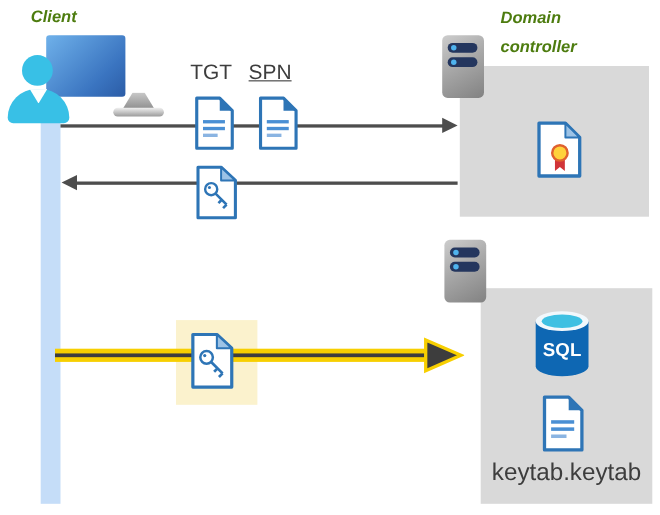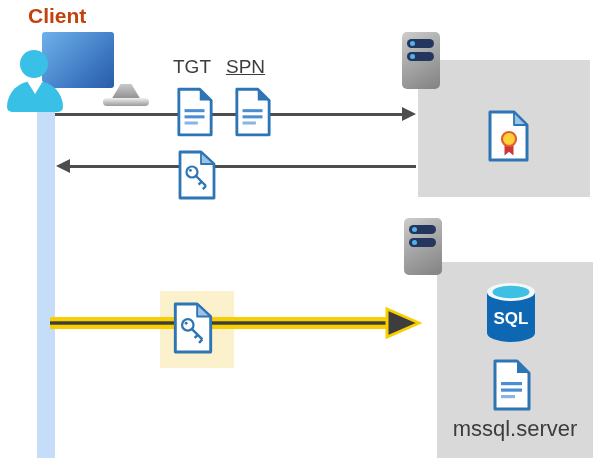--- a/index.html
+++ b/index.html
@@ -1,21 +1,21 @@
 <!DOCTYPE html>
 <html><head>
 <meta charset="utf-8">
 <style>
   html,body{margin:0;padding:0;background:#fff;}
   .canvas{position:relative;width:600px;height:468px;background:#ffffff;overflow:hidden;
           font-family:"Liberation Sans",sans-serif;}
   .abs{position:absolute;}
 
   
-  .title{font-weight:bold;font-size:21px;color:#c2410c;line-height:26px;}
+  .title{font-weight:bold;font-size:15px;color:#4d7c0f;line-height:26px;font-style:italic;}
   .small-label{font-size:19px;color:#3d3d3d;text-align:left;}
   .file-label{font-size:22px;color:#3d3d3d;text-align:center;}
 
   
   .monitor-screen{left:42px;top:32px;width:72px;height:56px;border-radius:3px;
     background:linear-gradient(135deg,#6fb1ea 0%,#3a74c0 70%,#2b5ca6 100%);}
   .monitor-stand{left:111px;top:84px;width:30px;height:16px;
     clip-path:polygon(32% 0,68% 0,100% 100%,0% 100%);
     background:linear-gradient(180deg,#c9c9c9,#8b8b8b);}
   .monitor-base{left:103px;top:98px;width:46px;height:8px;border-radius:4px;
@@ -115,20 +115,24 @@
   <div class="abs monitor-screen"></div>
   <div class="abs person-body"></div>
   <div class="abs person-collar"></div>
   <div class="abs person-head"></div>
 
   <div class="abs panel panel-dc"></div>
   <div class="abs server server-dc">
     <div class="pill pill-1"></div>
     <div class="pill pill-2"></div>
   </div>
+  <div class="abs title" style="left:455px;top:4px;">
+    <div>Domain</div>
+    <div>controller</div>
+  </div>
   <svg class="abs" style="left:487px;top:110px;" width="43" height="53" viewBox="0 0 43 53">
     <path d="M3 2 H27 L40 15 V50 H3 Z" fill="#ffffff" stroke="#2e75b6" stroke-width="3" stroke-linejoin="round"></path>
     <path d="M27 2 V15 H40 Z" fill="#9dc3e6" stroke="#2e75b6" stroke-width="1.8" stroke-linejoin="round"></path>
     <path d="M17.5 30 L26.5 30 L26.5 45.5 L22 41.8 L17.5 45.5 Z" fill="#d13438"></path>
     <circle cx="22" cy="29" r="7" fill="#ffd23b" stroke="#e0612e" stroke-width="2.2"></circle>
   </svg>
 
   <div class="abs panel panel-linux"></div>
   <div class="abs server server-linux">
     <div class="pill pill-1"></div>
@@ -143,15 +147,15 @@
   </svg>
 
   <svg class="abs" style="left:492px;top:359px;" width="40" height="52" viewBox="0 0 40 52">
     <path d="M3 2 H25 L37 14 V50 H3 Z" fill="#ffffff" stroke="#2e75b6" stroke-width="3" stroke-linejoin="round"></path>
     <path d="M25 2 V14 H37 Z" fill="#2e75b6"></path>
     <rect x="9" y="23" width="21" height="3.2" fill="#4a8fd4"></rect>
     <rect x="9" y="29.5" width="21" height="3.2" fill="#4a8fd4"></rect>
     <rect x="9" y="36" width="14" height="3.2" fill="#8ab4e2"></rect>
   </svg>
 
-  <div class="abs file-label" style="left:437px;top:416px;width:156px;">mssql.server</div>
+  <div class="abs file-label" style="left:437px;top:416px;width:156px;">keytab.keytab</div>
 
 </div>
 
 </body></html>

